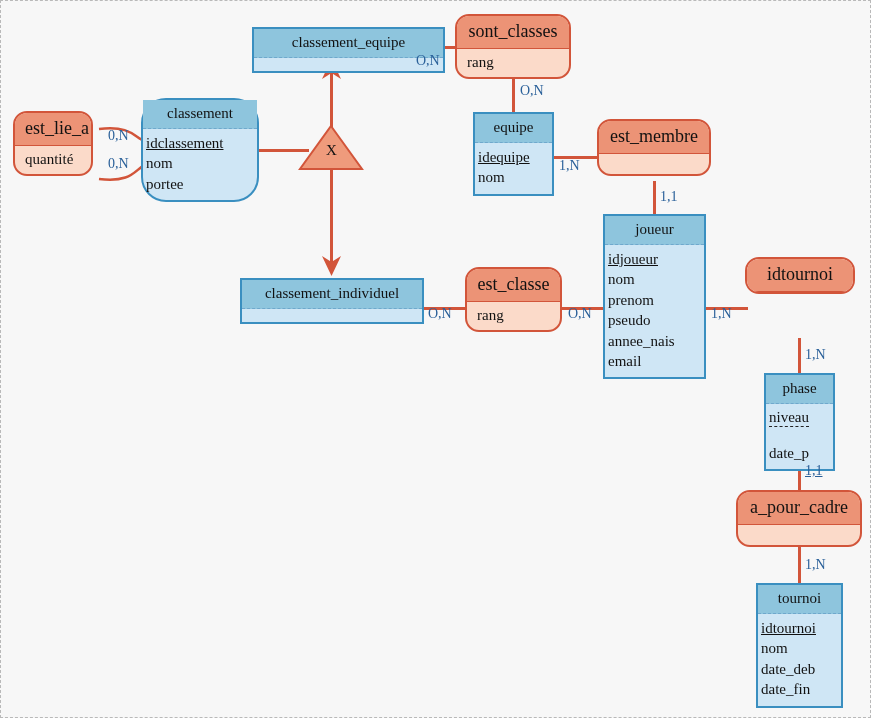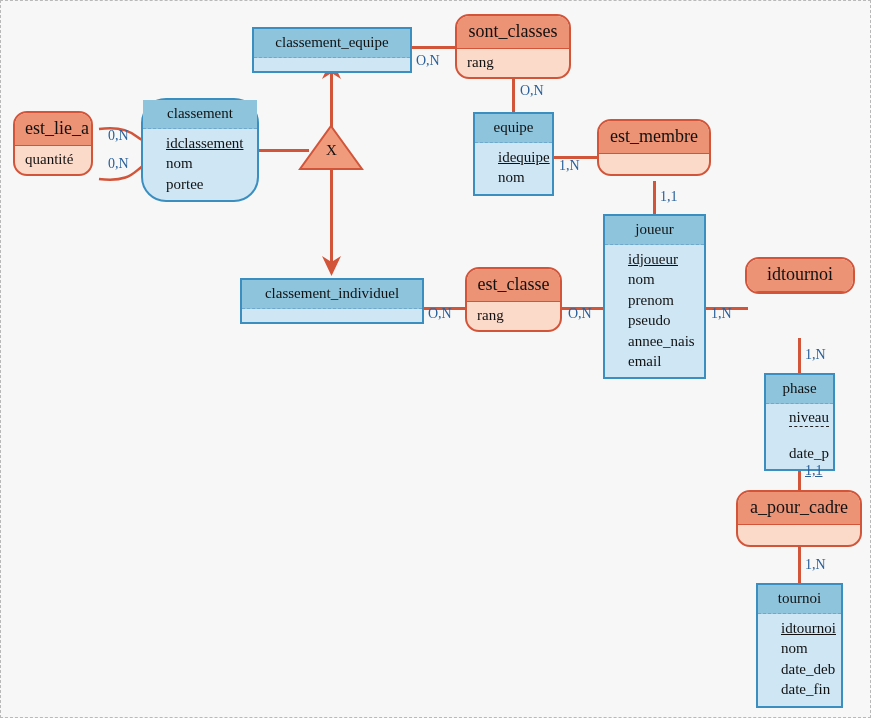--- a/index.html
+++ b/index.html
@@ -26,21 +26,21 @@
     border-bottom:1px dashed #6fa8cc;
     text-align:center;
     font-size:15px;
     color:#111;
     line-height:1.0;
     padding:6px 8px 7px 8px;
     box-sizing:border-box;
     white-space:nowrap;
   }
   .entity .ebody{
-    padding:4px 9px 6px 23px;
+    padding:4px 9px 6px 3px;
     box-sizing:border-box;
   }
   .entity .attr{
     font-size:15px;
     color:#111;
     line-height:1.36;
     white-space:nowrap;
   }
   .entity .attr.pk{ text-decoration:underline; }
   .entity .attr.weak{ border-bottom:1.5px dashed #222; display:inline-block; line-height:1.2; margin-bottom:16px;}
@@ -135,21 +135,21 @@
   <div class="ln lnh" style="left:559px;top:306px;width:46px;"></div>
 
   <div class="ln lnh" style="left:703px;top:306px;width:44px;"></div>
 
   <div class="ln lnv" style="left:797px;top:337px;height:36px;"></div>
 
   <div class="ln lnv" style="left:797px;top:450px;height:40px;"></div>
 
   <div class="ln lnv" style="left:797px;top:546px;height:36px;"></div>
 
-  <div class="entity empty" style="left:251px;top:26px;width:160px;">
+  <div class="entity empty" style="left:251px;top:26px;width:193px;">
     <div class="ehead">classement_equipe</div>
     <div class="ebody"></div>
   </div>
 
   <div class="entity" style="left:140px;top:97px;width:118px;border-radius:25px;">
     <div class="ehead">classement</div>
     <div class="ebody">
       <div class="attr pk">idclassement</div>
       <div class="attr">nom</div>
       <div class="attr">portee</div>

